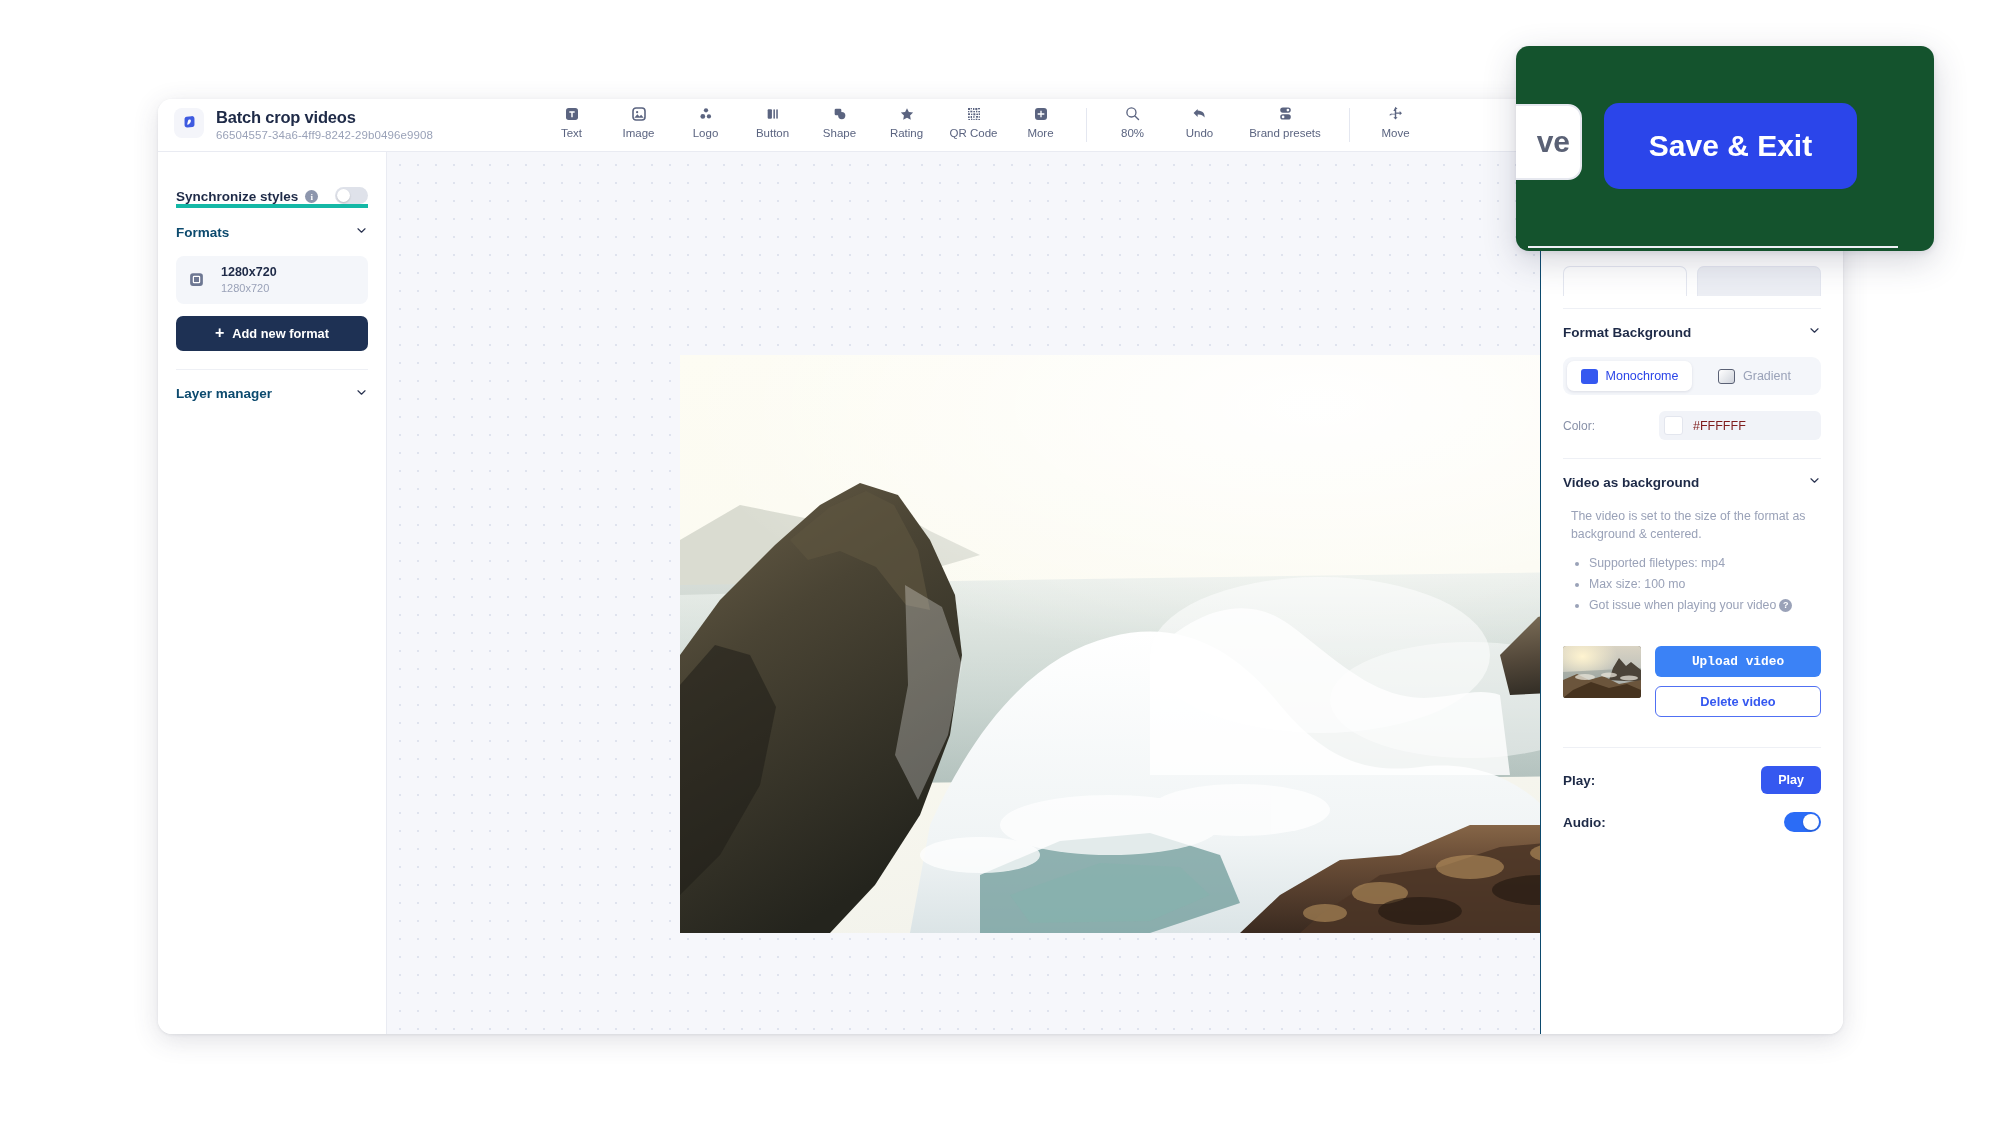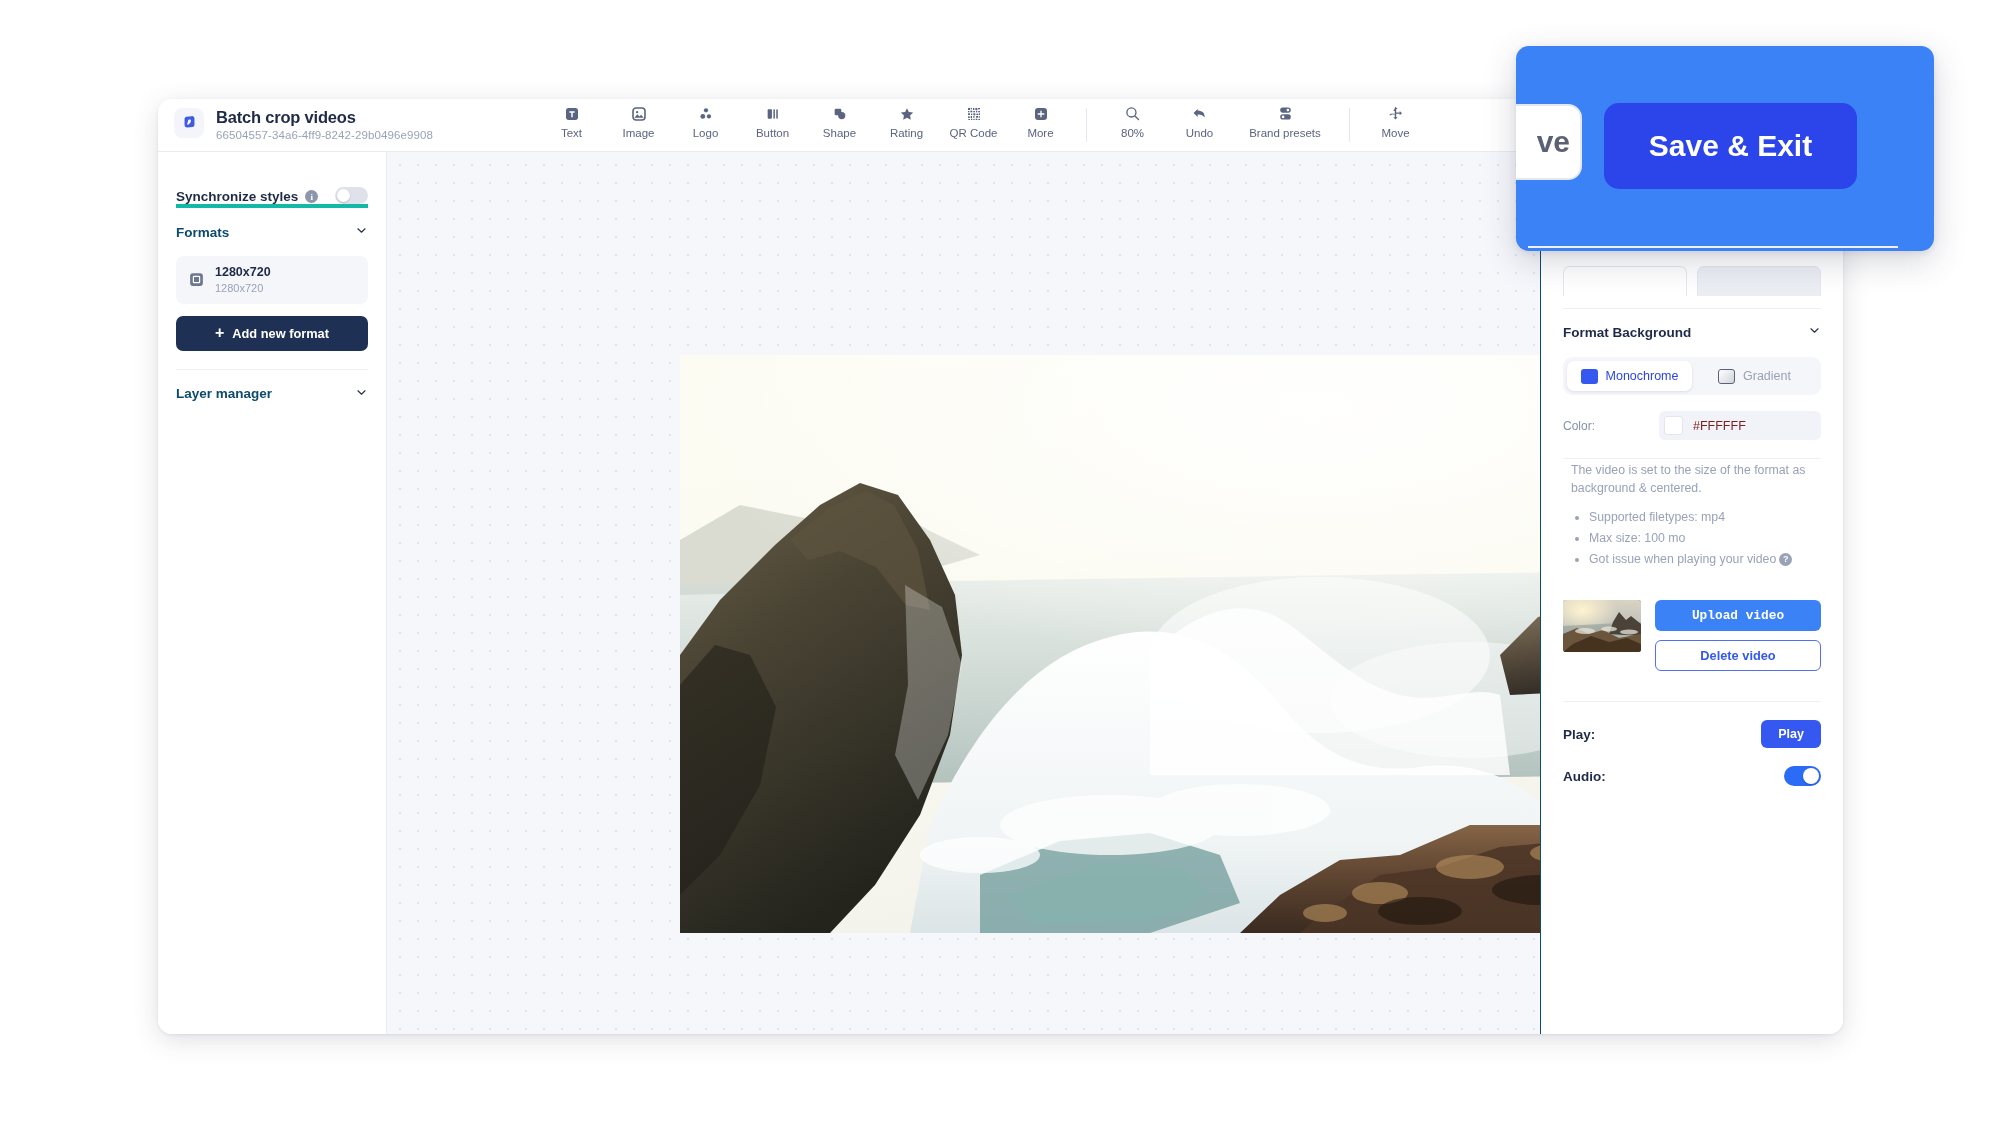--- a/index.html
+++ b/index.html
@@ -92,21 +92,21 @@
     width:13px; height:13px; border-radius:50%; background:#ffffff;
     box-shadow: 0 1px 2px rgba(0,0,0,0.18);
   }
   .section-head {
     display:flex; align-items:center; justify-content:space-between;
     height: 48px; cursor: pointer;
   }
   .section-title { font-size: 13.5px; font-weight: 700; color:#0c4a6e; }
 
   .format-item {
-    display:flex; align-items:center; gap:10px;
+    display:flex; align-items:center; gap:16px;
     background:#f4f6fa; border-radius:8px;
     padding: 9px 11px; cursor:pointer;
   }
   .fmt-icon {
     width:18px;height:18px;flex:0 0 auto;
     display:flex;align-items:center;justify-content:center;
   }
   .fmt-name { font-size:12.5px; font-weight:700; color:#1e2a47; line-height:1.25; }
   .fmt-sub { font-size:11px; color:#9aa2b8; line-height:1.3; }
 
@@ -235,21 +235,21 @@
   .toggle-on::after{
     content:"";position:absolute;right:2px;top:2px;width:16px;height:16px;border-radius:50%;
     background:#ffffff;box-shadow:0 1px 2px rgba(0,0,0,0.2);
   }
 
   
   .overlay {
     position:absolute;
     left: 1516px; top: 46px;
     width: 418px; height: 205px;
-    background:#3b82f6;
+    background:#14532d;
     border-radius: 13px;
     box-shadow: 0 10px 34px rgba(45,50,80,0.20), 0 2px 6px rgba(45,50,80,0.10);
     overflow:hidden;
     z-index: 50;
   }
   .ov-ghost-btn {
     position:absolute; left:-18px; top: 58px;
     width: 84px; height: 76px;
     border:2px solid #e6e8ef; border-radius: 14px;
     background:#ffffff;
@@ -616,20 +616,28 @@
         <div class="color-row">
           <span class="color-label">Color:</span>
           <div class="color-field">
             <span class="color-chip"></span>
             <span class="color-text">#FFFFFF</span>
           </div>
         </div>
 
         <div class="panel-sep2"></div>
 
+        <div class="r-section-head">
+          <span class="r-section-title">Video as background</span>
+          <span>
+            <svg width="13" height="13" viewBox="0 0 24 24">
+                <path d="M5.5 8.8L12 15.2l6.5-6.4" fill="none" stroke="#2c3552" stroke-width="2.2" stroke-linecap="round" stroke-linejoin="round"></path>
+              </svg>
+          </span>
+        </div>
 
         <div class="vid-desc">The video is set to the size of the format as background &amp; centered.</div>
 
         <ul class="vid-list">
           <li><span>Supported filetypes: mp4</span></li>
           <li><span>Max size: 100 mo</span></li>
           <li><span>Got issue when playing your video</span><span class="q-badge">?</span></li>
         </ul>
 
         <div class="upload-row">

